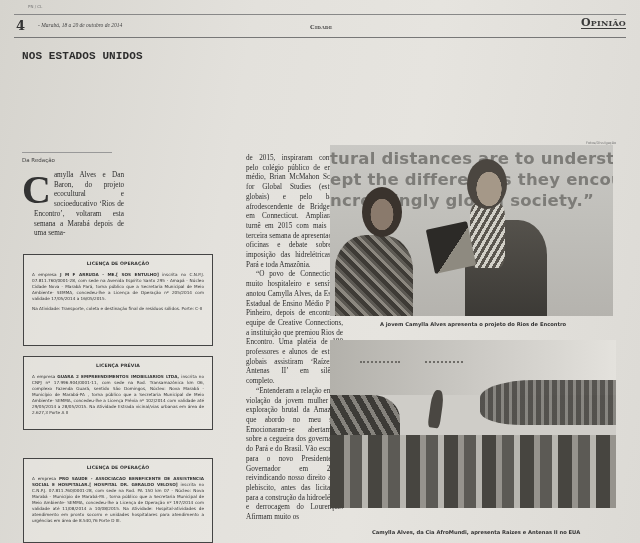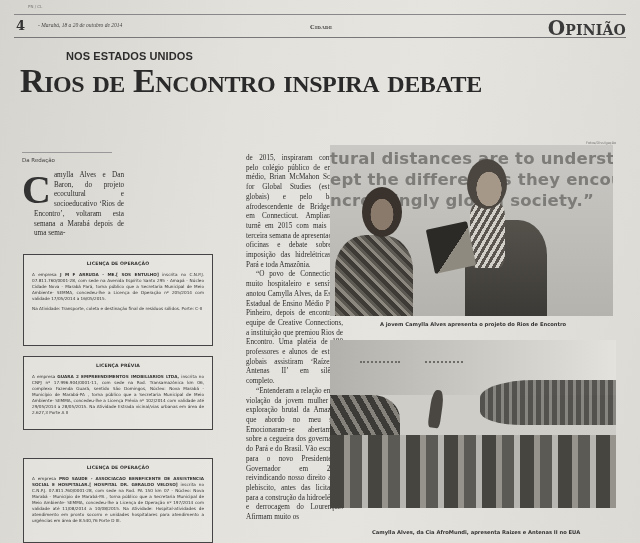--- a/index.html
+++ b/index.html
@@ -30,30 +30,30 @@
     }
     .dateline {
       position: absolute; left: 24px; top: 6px; font-size: 5.5px; font-style: italic; color: #444;
       font-family: "Liberation Serif", serif;
     }
     .section-center {
       position: absolute; left: 296px; top: 7px; font-size: 6.5px; font-weight: bold; letter-spacing: .3px; color: #333;
       font-family: "Liberation Serif", serif; font-variant: small-caps;
     }
     .section-right {
-      position: absolute; right: 0px; top: 0px; font-size: 20px; font-weight: bold; color: #3a3a3a;
+      position: absolute; right: 0px; top: 0px; font-size: 11px; font-weight: bold; color: #3a3a3a;
       font-family: "DejaVu Serif", serif; font-variant: small-caps; letter-spacing: 0.2px;
       text-decoration: underline; text-decoration-thickness: 1px; text-underline-offset: 2px;
     }
     .bottom-rule {
       position: absolute; left: 14px; top: 37px; width: 612px; height: 1px; background: #777;
     }
     .kicker {
       position: absolute; left: 22px; top: 50px; font-size: 11px; font-weight: bold; color: #2d2d2d;
-      font-family: Liberation Sans, sans-serif; letter-spacing: 0.1px; margin-left: 44px;
+      font-family: Liberation Mono, monospace; letter-spacing: 0.1px;
     }
     .headline {
       position: absolute; left: 20px; top: 64px; font-size: 34px; font-weight: bold; color: #2a2a2a;
       font-family: "Liberation Serif", serif; font-variant: small-caps; letter-spacing: -0.4px;
       line-height: 1; white-space: nowrap;
     }
     .subhead {
       position: absolute; left: 22px; top: 108px; font-size: 15.5px; font-style: italic; font-weight: bold; color: #333;
       font-family: "Liberation Serif", serif; white-space: nowrap; letter-spacing: -0.3px;
     }
@@ -138,21 +138,20 @@
 
   <div class="header-bar">
     <span class="page-num">4</span>
     <span class="dateline">- Marabá, 18 a 20 de outubro de 2014</span>
     <span class="section-center">Cidade</span>
     <span class="section-right">Opinião</span>
   </div>
   <div class="bottom-rule"></div>
 
   <div class="kicker">NOS ESTADOS UNIDOS</div>
-  <div class="headline">Rios de Encontro inspira debate</div>
   <div class="photo-credit">Fotos/Divulgação</div>
 
   <div class="byline-rule"></div>
   <div class="byline">Da Redação</div>
 
   <div class="col col1">
     <span class="dropcap">C</span>
     <span>amylla Alves e Dan Baron, do projeto ecocultural e socioeducativo ‘Rios de Encontro’, voltaram esta semana a Marabá depois de uma sema-</span>
   </div>
 

